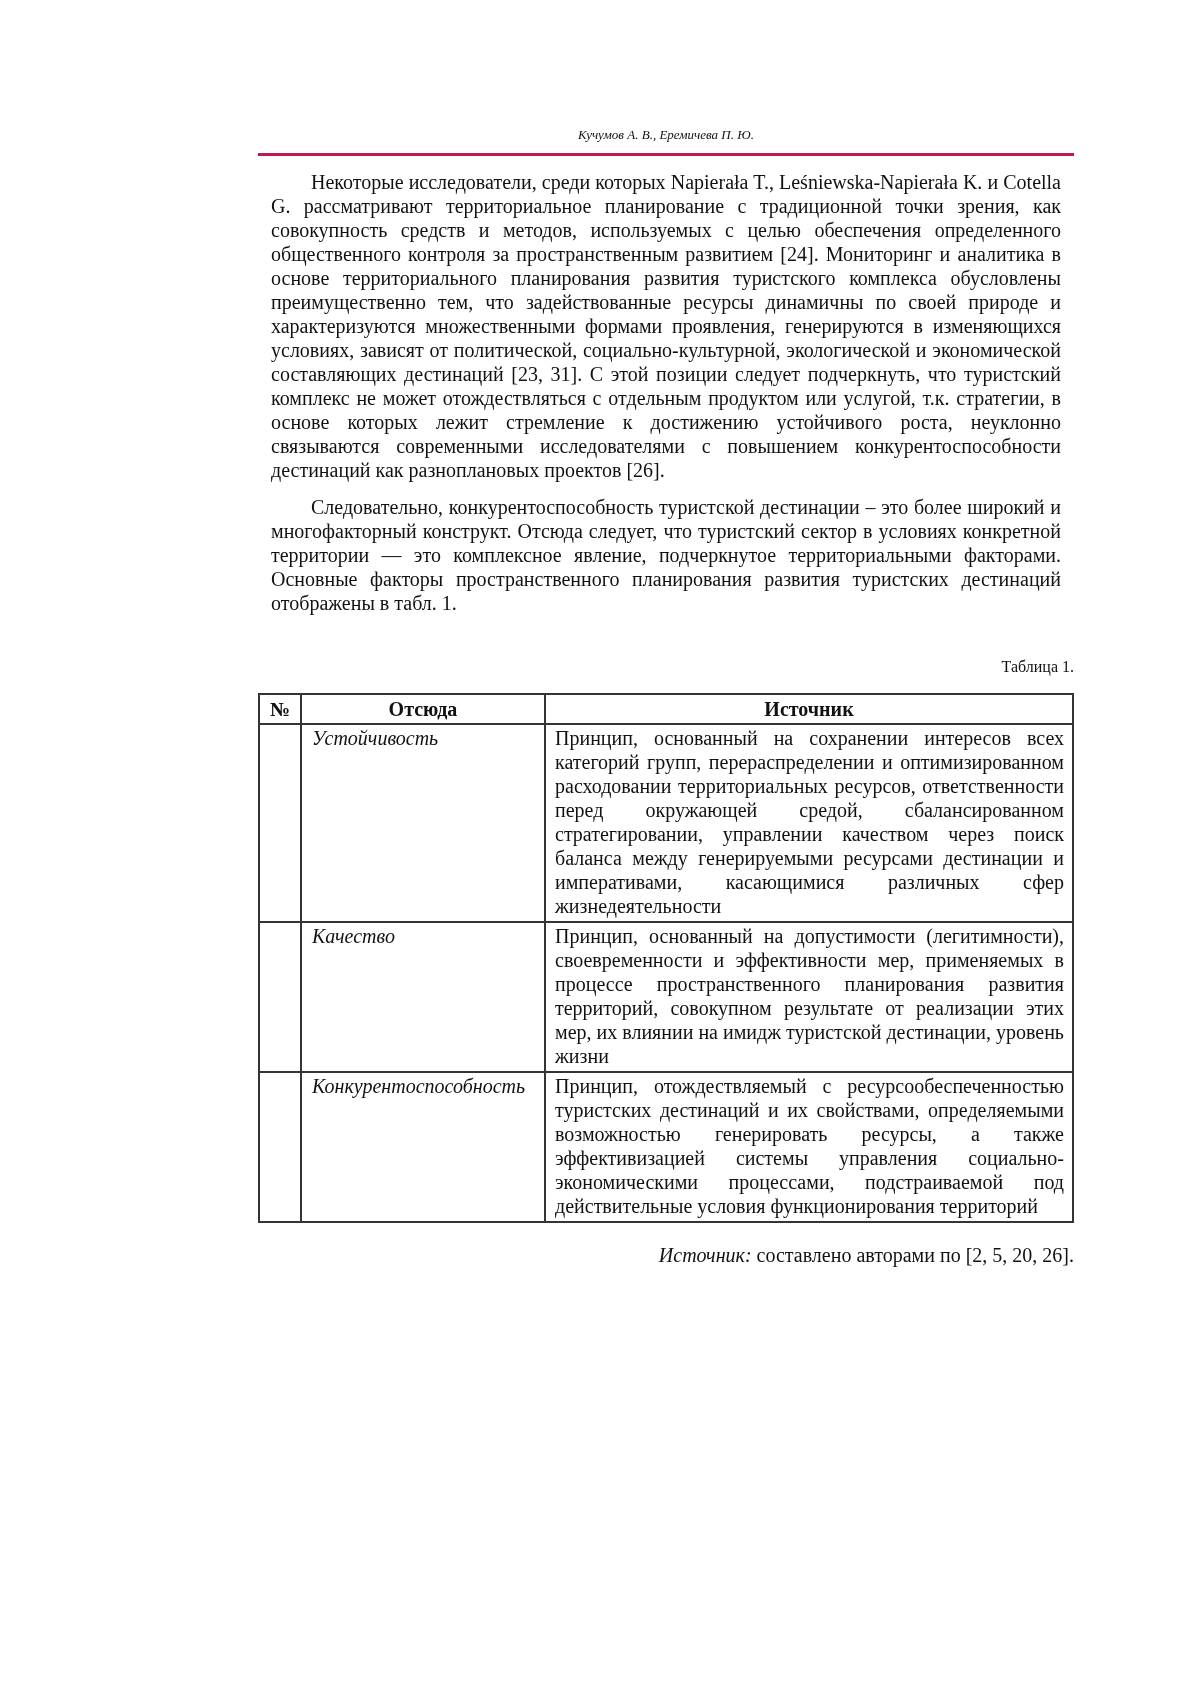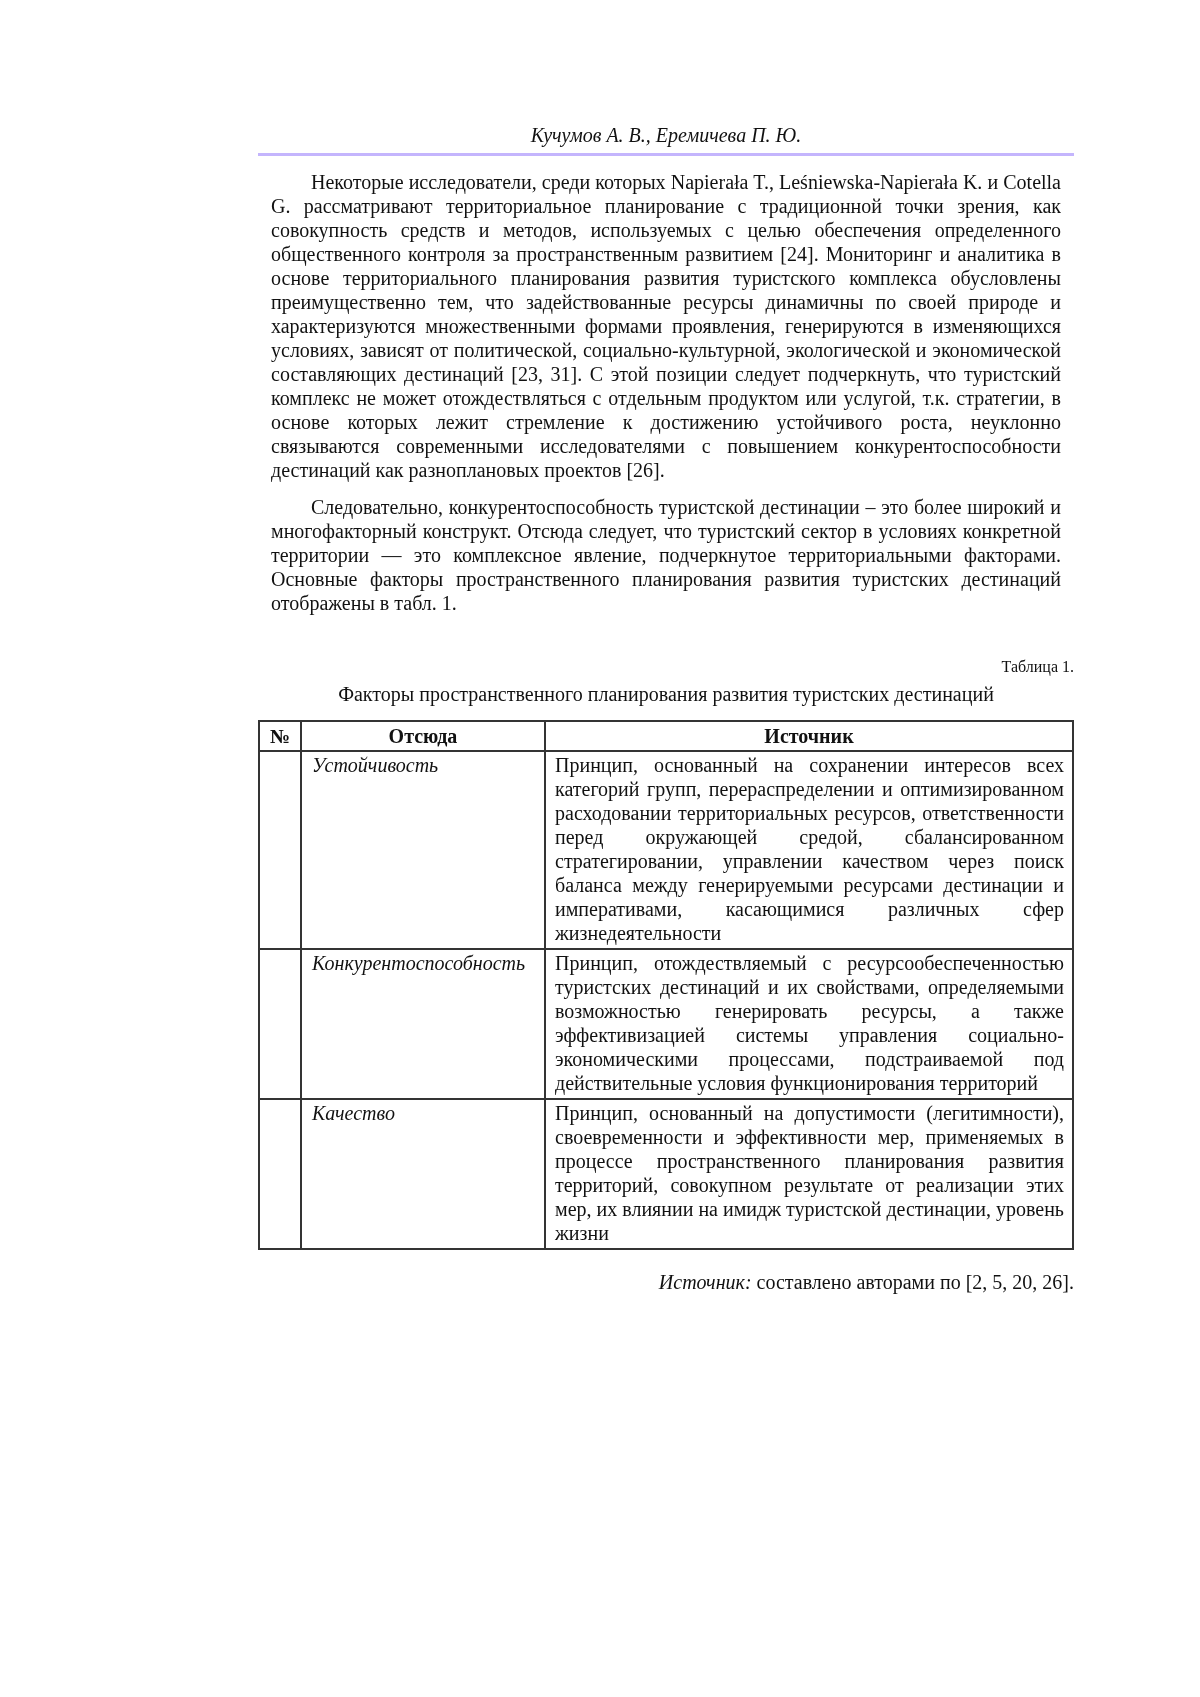--- a/index.html
+++ b/index.html
@@ -16,24 +16,24 @@
   }
   .content {
     position: absolute;
     left: 258px;
     top: 122px;
     width: 816px;
   }
   .running-head {
     text-align: center;
     font-style: italic;
-    font-size: 20px;
+    font-size: 13px;
     line-height: 26px;
     padding-bottom: 5px;
-    border-bottom: 3px solid #c4b5fd;
+    border-bottom: 3px solid #be185d;
   }
   .body-para {
     margin: 13px;
     margin-top: 14px;
     font-size: 20px;
     line-height: 24px;
     text-align: justify;
     text-indent: 40px;
   }
   .body-para + .body-para { margin-top: 0; }
@@ -98,21 +98,20 @@
 <div class="content">
 
   <div class="running-head">Кучумов А. В., Еремичева П. Ю.</div>
 
   <p class="body-para">Некоторые исследователи, среди которых Napierała T., Leśniewska-Napierała K. и Cotella G. рассматривают территориальное планирование с традиционной точки зрения, как совокупность средств и методов, используемых с целью обеспечения определенного общественного контроля за пространственным развитием [24]. Мониторинг и аналитика в основе территориального планирования развития туристского комплекса обусловлены преимущественно тем, что задействованные ресурсы динамичны по своей природе и характеризуются множественными формами проявления, генерируются в изменяющихся условиях, зависят от политической, социально-культурной, экологической и экономической составляющих дестинаций [23, 31]. С этой позиции следует подчеркнуть, что туристский комплекс не может отождествляться с отдельным продуктом или услугой, т.к. стратегии, в основе которых лежит стремление к достижению устойчивого роста, неуклонно связываются современными исследователями с повышением конкурентоспособности дестинаций как разноплановых проектов [26].</p>
 
   <p class="body-para">Следовательно, конкурентоспособность туристской дестинации – это более широкий и многофакторный конструкт. Отсюда следует, что туристский сектор в условиях конкретной территории — это комплексное явление, подчеркнутое территориальными факторами. Основные факторы пространственного планирования развития туристских дестинаций отображены в табл. 1.</p>
 
   <div class="table-label">Таблица 1.</div>
 
-  <div class="table-caption">Факторы пространственного планирования развития туристских дестинаций</div>
 
   <table class="factors">
     <colgroup>
       <col class="col-num">
       <col class="col-factor">
       <col class="col-desc">
     </colgroup>
     <thead>
       <tr>
         <th>№</th>
@@ -121,27 +120,27 @@
       </tr>
     </thead>
     <tbody>
       <tr>
         <td class="cell-num"></td>
         <td class="cell-factor">Устойчивость</td>
         <td class="cell-desc">Принцип, основанный на сохранении интересов всех категорий групп, перераспределении и оптимизированном расходовании территориальных ресурсов, ответственности перед окружающей средой, сбалансированном стратегировании, управлении качеством через поиск баланса между генерируемыми ресурсами дестинации и императивами, касающимися различных сфер жизнедеятельности</td>
       </tr>
       <tr>
         <td class="cell-num"></td>
-        <td class="cell-factor">Конкурентоспособность</td>
-        <td class="cell-desc">Принцип, отождествляемый с ресурсообеспеченностью туристских дестинаций и их свойствами, определяемыми возможностью генерировать ресурсы, а также эффективизацией системы управления социально-экономическими процессами, подстраиваемой под действительные условия функционирования территорий</td>
+        <td class="cell-factor">Качество</td>
+        <td class="cell-desc">Принцип, основанный на допустимости (легитимности), своевременности и эффективности мер, применяемых в процессе пространственного планирования развития территорий, совокупном результате от реализации этих мер, их влиянии на имидж туристской дестинации, уровень жизни</td>
       </tr>
       <tr>
         <td class="cell-num"></td>
-        <td class="cell-factor">Качество</td>
-        <td class="cell-desc">Принцип, основанный на допустимости (легитимности), своевременности и эффективности мер, применяемых в процессе пространственного планирования развития территорий, совокупном результате от реализации этих мер, их влиянии на имидж туристской дестинации, уровень жизни</td>
+        <td class="cell-factor">Конкурентоспособность</td>
+        <td class="cell-desc">Принцип, отождествляемый с ресурсообеспеченностью туристских дестинаций и их свойствами, определяемыми возможностью генерировать ресурсы, а также эффективизацией системы управления социально-экономическими процессами, подстраиваемой под действительные условия функционирования территорий</td>
       </tr>
     </tbody>
   </table>
 
   <div class="source-note">
     <span class="source-label">Источник:</span><span> составлено авторами по [2, 5, 20, 26].</span>
   </div>
 
 
 </div>

